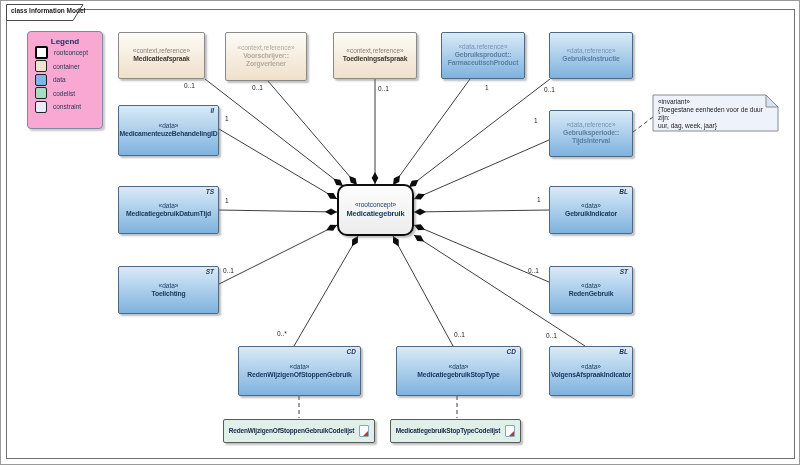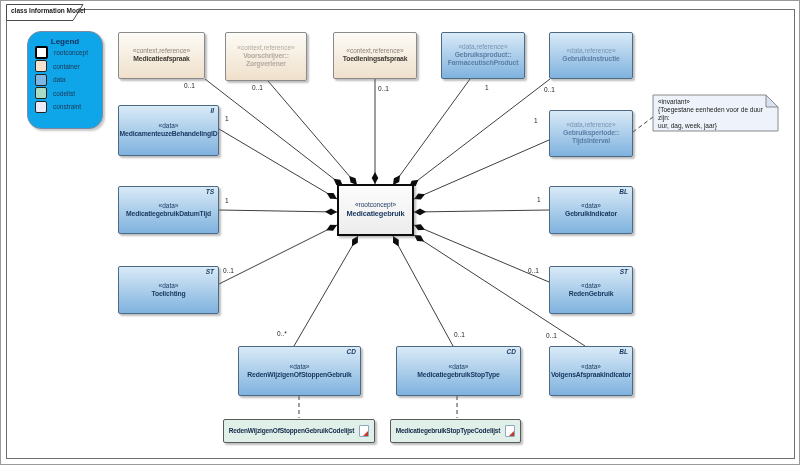--- a/index.html
+++ b/index.html
@@ -10,21 +10,21 @@
     overflow:hidden;
   }
   #wires { position:absolute; left:0; top:0; width:800px; height:465px; z-index:1; }
   .line { stroke:#3f3f3f; stroke-width:1; }
   .dashed { stroke:#3f3f3f; stroke-width:1; stroke-dasharray:4,3; }
 
   .tab-label { position:absolute; left:10px; top:6px; font-size:6.5px; font-weight:bold; color:#1a1a1a; z-index:3; }
 
   
   .legend { position:absolute; left:26px; top:30px; width:74px; height:96px;
-    background:#0ea5e9; border:1px solid #7d8aa6; border-radius:14px;
+    background:#f9a8d4; border:1px solid #7d8aa6; border-radius:4px;
     box-shadow:2px 2px 2px rgba(120,120,120,.4); z-index:2; }
   .legend-title { text-align:center; font-size:8px; font-weight:bold; color:#16325c; margin-top:5px; }
   .legend-item { display:flex; align-items:center; height:13.5px; margin-left:7px; }
   .swatch { width:10px; height:10px; border:1px solid #222; border-radius:2px; background:#fff; flex:0 0 auto; }
   .swatch.thick { border:2px solid #000; width:9px; height:9px; }
   .legend-item .lbl { font-size:6.5px; color:#1f3550; margin-left:6px; }
 
   
   .node { position:absolute; z-index:2; border:1px solid #4d6a85; border-radius:2px;
     box-shadow:2px 2px 2px rgba(110,110,110,.45);
@@ -34,21 +34,21 @@
   .nname { font-size:6.8px; font-weight:bold; line-height:1.25; white-space:pre-line; letter-spacing:-0.15px; }
   .corner-tag { position:absolute; top:1px; right:4px; font-size:6.5px; font-style:italic; font-weight:bold; color:#17375e; }
 
   .data-box { background:linear-gradient(#d9eaf7,#7fb2de); color:#17375e; }
   .data-ref { background:linear-gradient(#d9eaf7,#7fb2de); color:#5d80a6; }
   .data-ref .stereo { color:#7893b3; }
   .cont-box { background:linear-gradient(#fdfbf6,#efe0cb); border-color:#8a8a8a; color:#3f3a33; }
   .cont-box .stereo { color:#8c8378; }
   .cont-ref { background:linear-gradient(#fdfbf6,#efe0cb); border-color:#8a8a8a; color:#b3aaa0; }
   .cont-ref .stereo { color:#b3aaa0; }
-  .root-box { background:linear-gradient(#fdfdfd,#ececec); border:2.5px solid #0d0d0d; color:#17375e; border-radius:0;align-items:center; }
+  .root-box { background:linear-gradient(#fdfdfd,#ececec); border:2.5px solid #0d0d0d; color:#17375e; border-radius:10px;align-items:center; }
   .root-box .nname { font-size:7.4px; }
 
   .codelist-box { position:absolute; z-index:2; background:#e0f0e8; border:1px solid #5a5a5a; border-radius:2px;
     box-shadow:2px 2px 2px rgba(110,110,110,.45);
     display:flex; align-items:center; justify-content:center; box-sizing:border-box; padding:0 3px; }
   .codelist-box .nname { font-size:6.5px; color:#12284a; white-space:nowrap; }
   .doc-icon { position:relative; width:8px; height:10px; background:#fff; border:1px solid #8aa6c0;
     border-radius:1px; margin-left:5px; flex:0 0 auto; }
   .doc-icon::after { content:''; position:absolute; right:0; bottom:0; width:0; height:0;
     border-left:5px solid transparent; border-bottom:5px solid #c0392b; }

